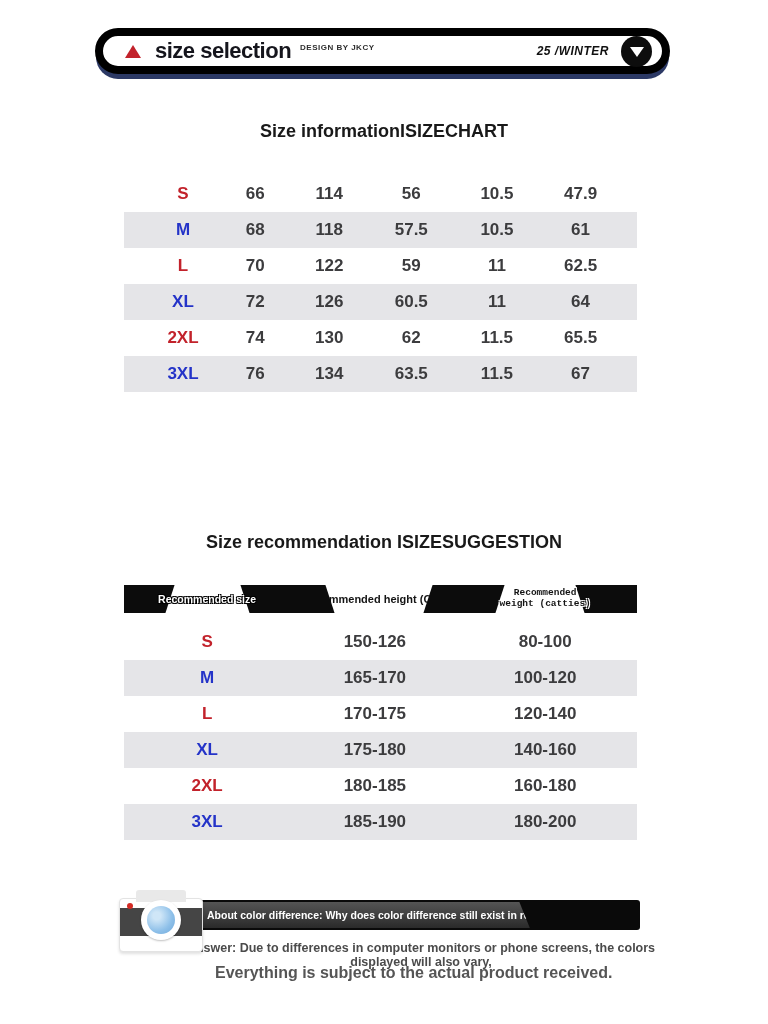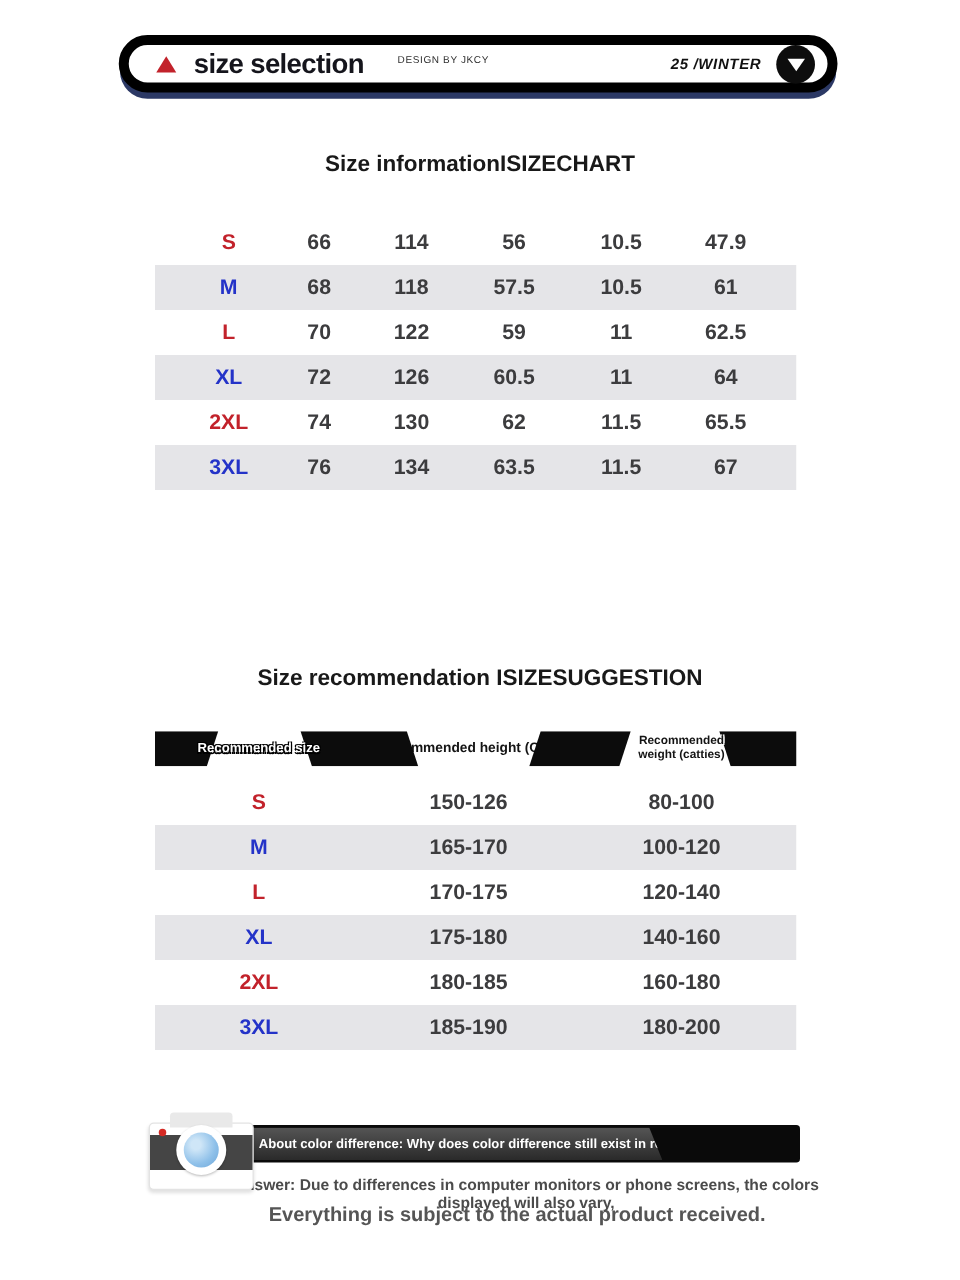--- a/index.html
+++ b/index.html
@@ -6,21 +6,21 @@
   .page{position:relative;width:768px;height:1024px;margin:0 auto;background:#fff;overflow:hidden;
         font-family:"Liberation Sans",sans-serif;color:#1a1a1a;}
 
   
   .pill{position:absolute;left:95px;top:28px;width:575px;height:46px;background:#fff;
         border:8px solid #000000;border-radius:26px;box-shadow:0 6px 0 -1px #2c3965;
         display:flex;align-items:center;padding:0 10px 0 22px;box-sizing:border-box;}
   .tri-up{width:0;height:0;border-left:8px solid transparent;border-right:8px solid transparent;
           border-bottom:13px solid #c2222b;margin-right:14px;}
   .pill-title{font-size:22px;font-weight:bold;letter-spacing:-0.5px;color:#15151c;font-stretch:condensed;}
-  .pill-credit{font-size:8px;font-weight:normal;color:#2e2e2e;letter-spacing:.5px;margin-left:27px;margin-top:-8px;}
+  .pill-credit{font-size:8px;font-weight:bold;color:#2e2e2e;letter-spacing:.5px;margin-left:9px;margin-top:-8px;}
   .spacer{flex:1;}
   .pill-season{font-size:12px;font-weight:bold;font-style:italic;color:#111;letter-spacing:.5px;margin-right:12px;}
   .pill-btn{width:31px;height:31px;border-radius:50%;background:#0d0d0d;display:flex;align-items:center;
             justify-content:center;cursor:pointer;}
   .tri-down{width:0;height:0;border-left:7px solid transparent;border-right:7px solid transparent;
             border-top:10px solid #fff;margin-top:2px;}
 
   
   .sec-head{position:absolute;left:0;width:768px;text-align:center;font-size:18px;font-weight:bold;
             color:#191919;font-stretch:condensed;letter-spacing:0;}
@@ -38,21 +38,21 @@
   .sk-r{transform:skewX(18deg);}
 
   .hlab{position:absolute;top:50%;transform:translate(-50%,-50%);text-align:center;white-space:normal;}
   .hlab-big{font-size:25px;font-weight:bold;color:#0d0d0d;z-index:3;line-height:1;
             text-shadow:-2px -1px 0 #fff,2px -1px 0 #fff,-2px 1px 0 #fff,2px 1px 0 #fff,0 2px 0 #fff,0 -2px 0 #fff;}
   .hlab-sm{font-size:9.5px;font-weight:bold;color:#fff;z-index:3;line-height:1.15;width:62px;
            text-shadow:-1px -1px 0 #000,1px -1px 0 #000,-1px 1px 0 #000,1px 1px 0 #000;}
   .hlab-dk{font-size:11px;font-weight:bold;color:#141414;line-height:1.15;
            text-shadow:-1px -1px 0 #fff,1px -1px 0 #fff,-1px 1px 0 #fff,1px 1px 0 #fff;}
   .z1{z-index:1;} .z3{z-index:3;}
-  .w90{width:92px;font-size:9.5px;}
+  .w90{width:92px;font-size:9.5px;font-family:Liberation Mono, monospace;}
   .nowrap{white-space:nowrap;width:auto;}
 
   
   #tbl1 .k1{left:-2%;width:11.4%;} #tbl1 .k2{left:16.8%;width:7.2%;} #tbl1 .k3{left:28%;width:6.3%;}
   #tbl1 .k4{left:43%;width:9.8%;} #tbl1 .k5{left:57.7%;width:8.8%;} #tbl1 .k6{left:79%;width:6%;}
   #tbl1 .k7{left:92.8%;width:9.2%;}
   
   #tbl2 .k1{left:-2%;width:11%;} #tbl2 .k2{left:23.6%;width:16.6%;}
   #tbl2 .k3{left:59.3%;width:14%;} #tbl2 .k4{left:88.9%;width:13.1%;}
 

